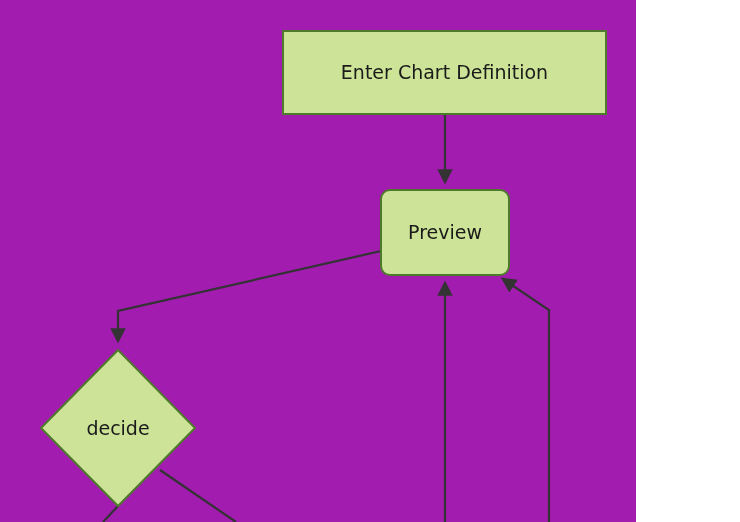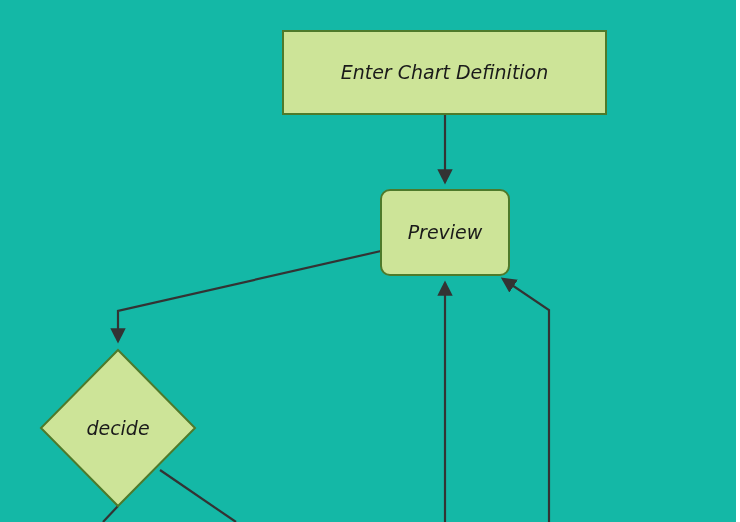--- a/index.html
+++ b/index.html
@@ -9,24 +9,23 @@
     background: #ffffff;
   }
   body {
     width: 740px;
     height: 522px;
     overflow: hidden;
     font-family: "DejaVu Sans", "Liberation Sans", sans-serif;
   }
   #diagram-root {
     position: relative;
-    width: 736px;
+    width: 636px;
     height: 522px;
-    background: #14b8a6;
-    font-style: italic;
+    background: #a21caf;
   }
   #flow-svg {
     display: block;
     width: 740px;
     height: 522px;
   }
   .node-shape {
     stroke-width: 2px;
   }
   .node-label {

